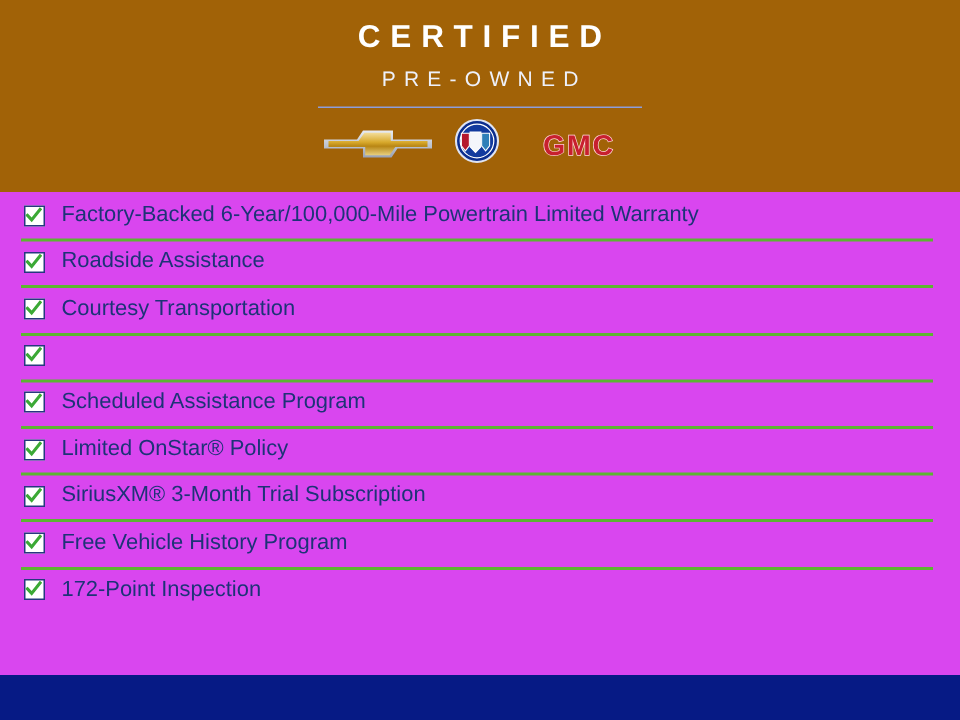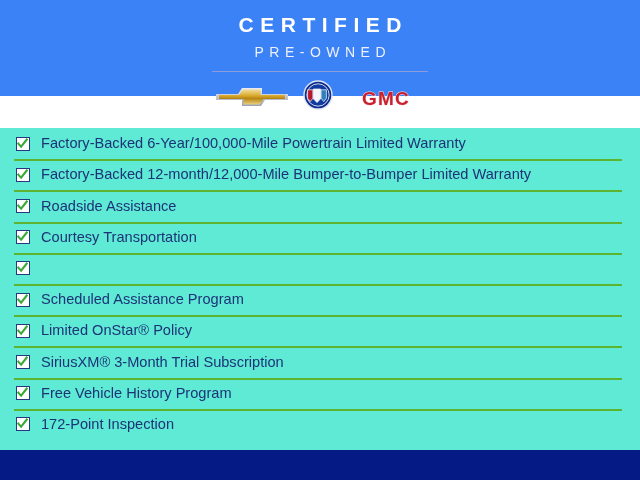--- a/index.html
+++ b/index.html
@@ -19,22 +19,22 @@
     height: 480px;
     background: #ffffff;
   }
 
   
   .banner {
     position: absolute;
     left: 0;
     top: 0;
     width: 640px;
-    height: 96px;
-    background: #3b82f6;
+    height: 128px;
+    background: #a16207;
     box-sizing: border-box;
   }
   .banner-inner {
     position: absolute;
     left: 0;
     top: 0;
     width: 640px;
     height: 128px;
     display: flex;
     flex-direction: column;
@@ -82,21 +82,21 @@
     display: block;
   }
 
   
   .list {
     position: absolute;
     left: 0;
     top: 128px;
     width: 640px;
     height: 322px;
-    background: #5eead4;
+    background: #d946ef;
   }
   .row {
     position: relative;
     height: 31.2px;
     display: flex;
     align-items: center;
     padding-left: 16px;
     box-sizing: border-box;
   }
   .row + .row::before {
@@ -201,28 +201,20 @@
 
     <div class="row">
       <span class="checkbox">
         <svg width="11" height="11" viewBox="0 0 11 11">
             <path d="M1.3 5.6 L4.1 8.6 L9.7 1.6" fill="none" stroke="#3ba935" stroke-width="2.1" stroke-linecap="square"></path>
           </svg>
       </span>
       <span class="row-label">Factory-Backed 6-Year/100,000-Mile Powertrain Limited Warranty</span>
     </div>
 
-    <div class="row">
-      <span class="checkbox">
-        <svg width="11" height="11" viewBox="0 0 11 11">
-            <path d="M1.3 5.6 L4.1 8.6 L9.7 1.6" fill="none" stroke="#3ba935" stroke-width="2.1" stroke-linecap="square"></path>
-          </svg>
-      </span>
-      <span class="row-label">Factory-Backed 12-month/12,000-Mile Bumper-to-Bumper Limited Warranty</span>
-    </div>
 
     <div class="row">
       <span class="checkbox">
         <svg width="11" height="11" viewBox="0 0 11 11">
             <path d="M1.3 5.6 L4.1 8.6 L9.7 1.6" fill="none" stroke="#3ba935" stroke-width="2.1" stroke-linecap="square"></path>
           </svg>
       </span>
       <span class="row-label">Roadside Assistance</span>
     </div>
 

